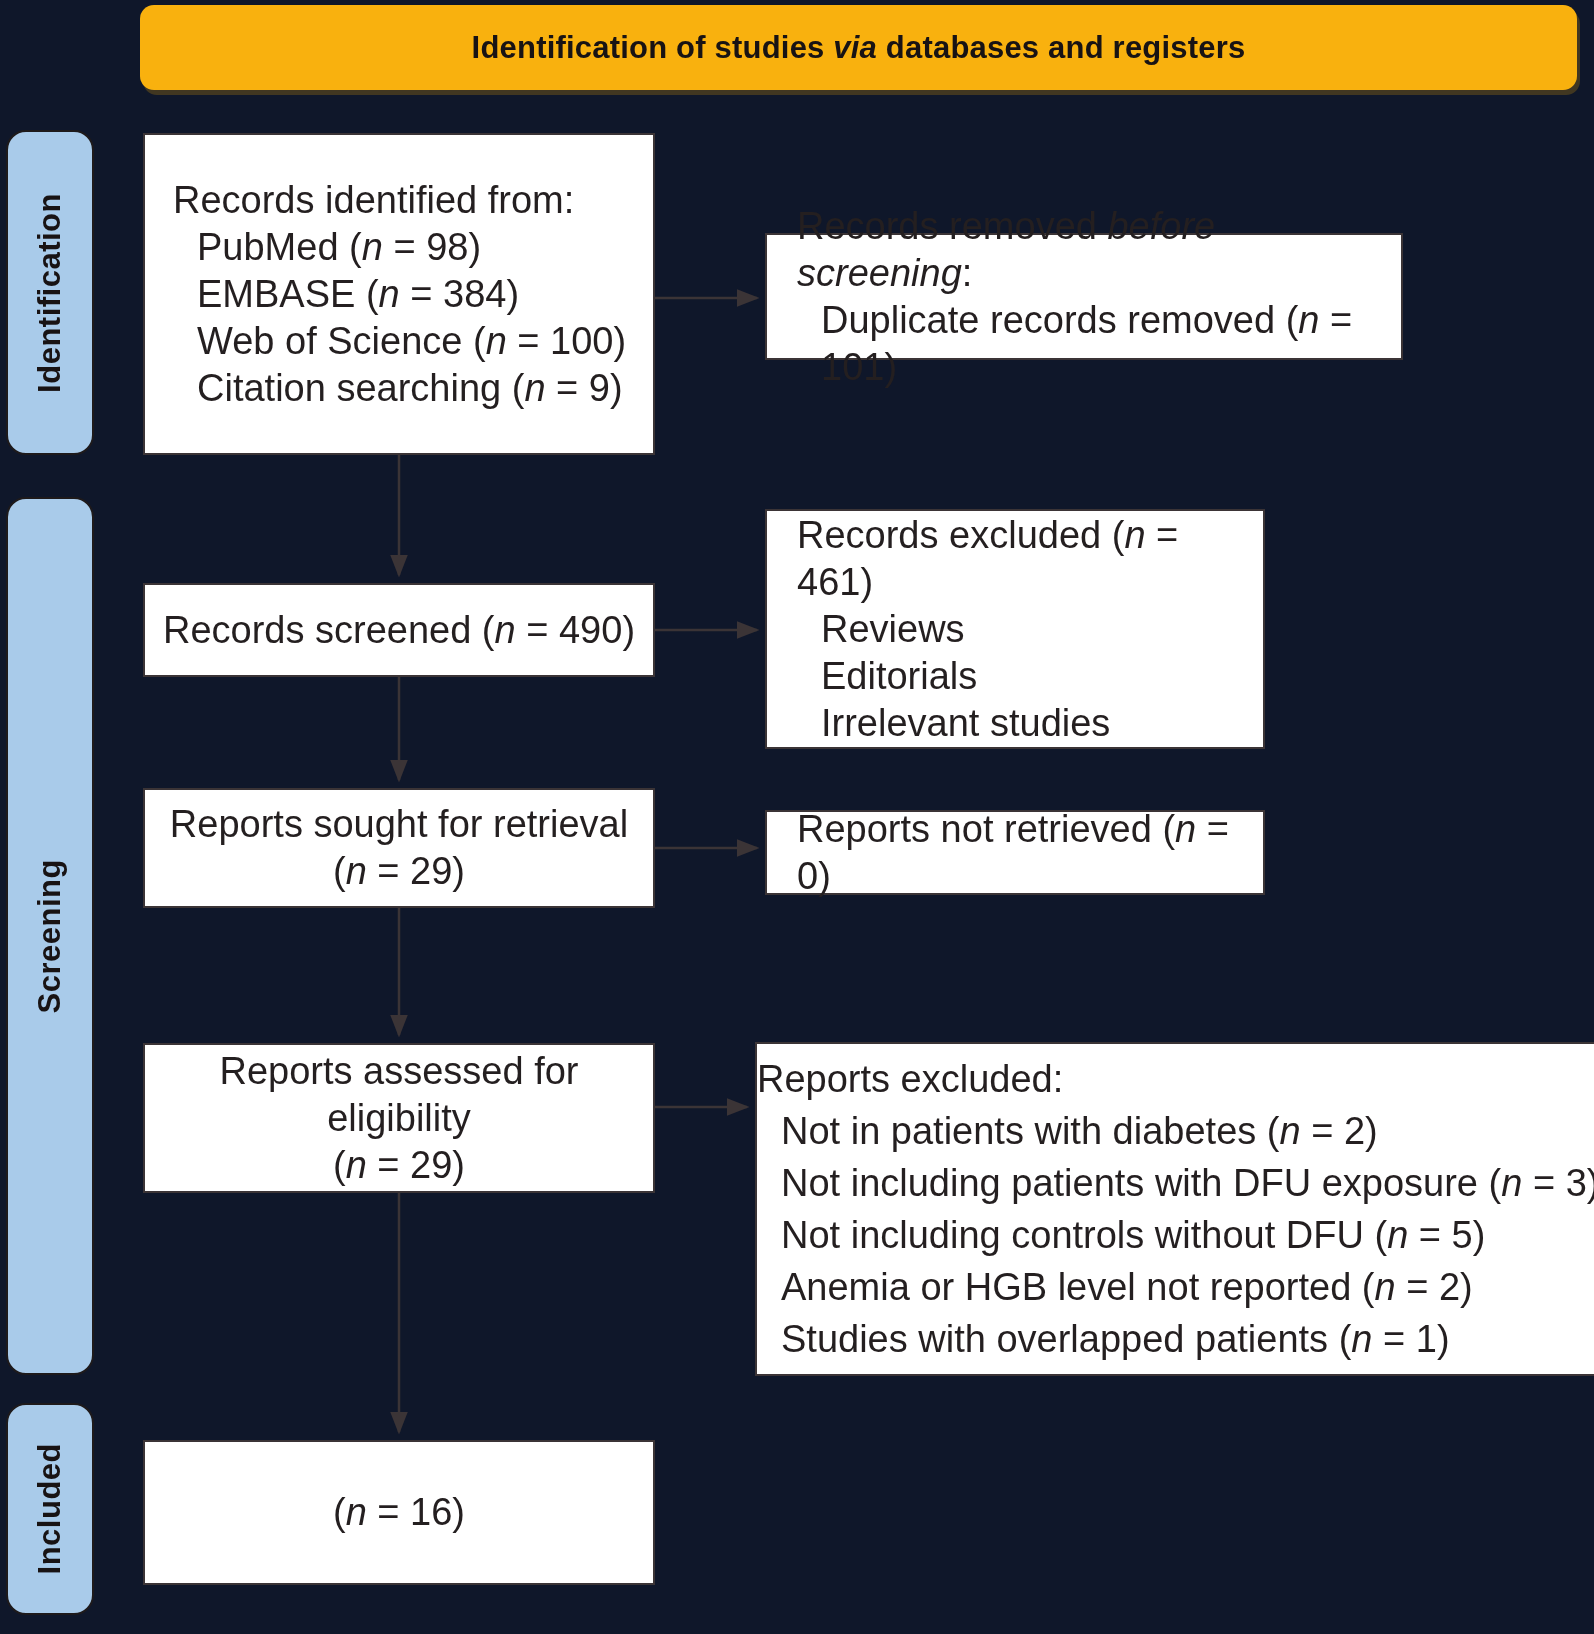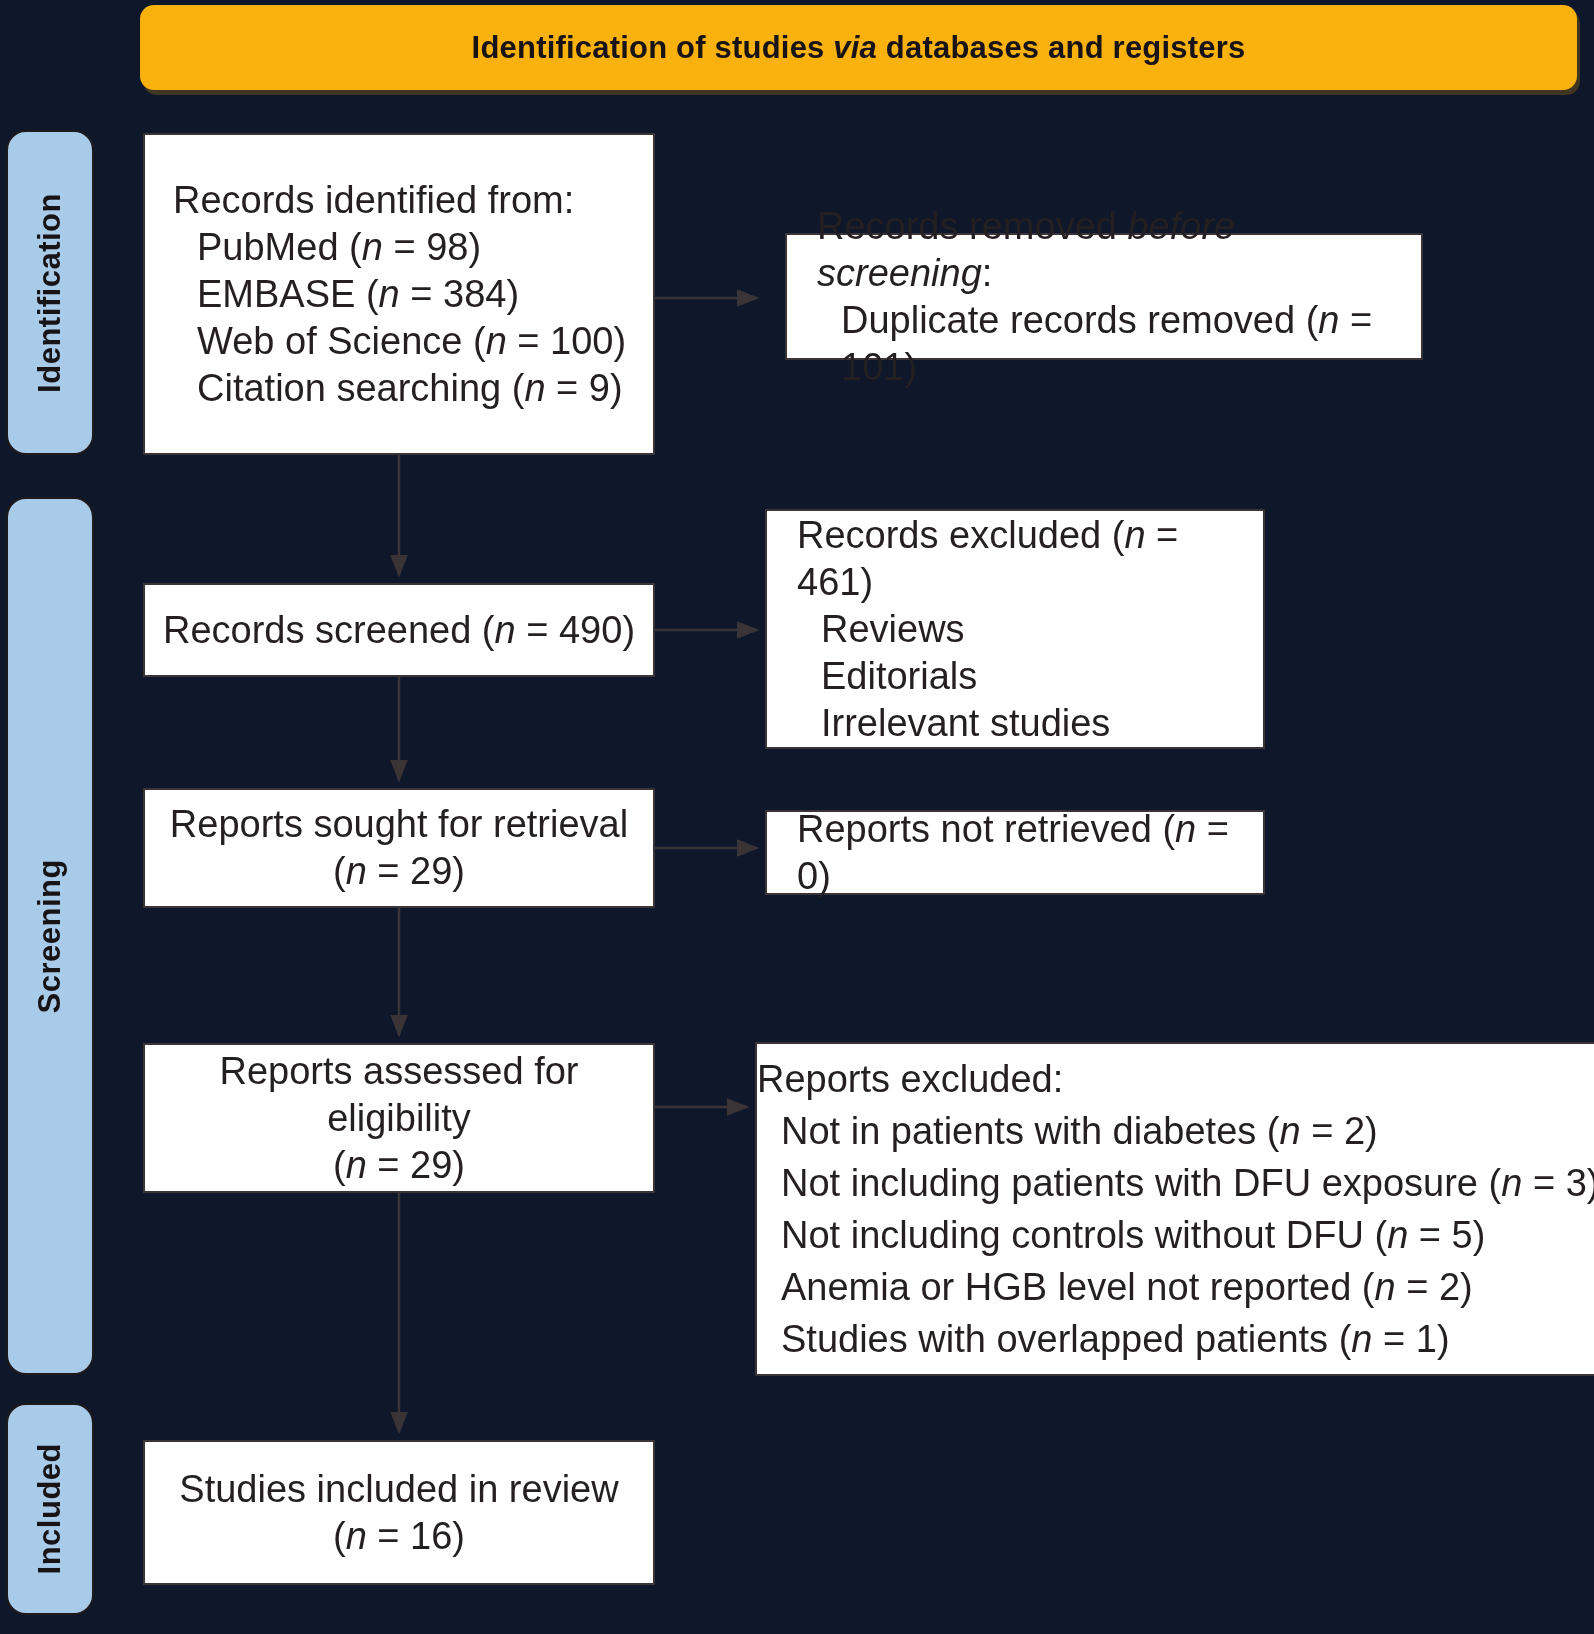--- a/index.html
+++ b/index.html
@@ -47,21 +47,21 @@
     font-size:38px; line-height:47px; color:#241F20;
   }
   .box.center {
     display:flex; flex-direction:column; align-items:center; justify-content:center;
     text-align:center;
   }
   .box.list { display:flex; flex-direction:column; justify-content:center; }
   .box .indent { padding-left:24px; }
 
   .b1  { left:143px; top:133px;  width:512px; height:322px; padding-left:28px; }
-  .bR1 { left:765px; top:233px;  width:638px; height:127px; padding-left:30px;margin-left:20px; }
+  .bR1 { left:765px; top:233px;  width:638px; height:127px; padding-left:30px; }
   .b2  { left:143px; top:583px;  width:512px; height:94px;  }
   .bR2 { left:765px; top:509px;  width:500px; height:240px; padding-left:30px; }
   .b3  { left:143px; top:788px;  width:512px; height:120px; }
   .bR3 { left:765px; top:810px;  width:500px; height:85px;  padding-left:30px; }
   .b4  { left:143px; top:1043px; width:512px; height:150px; }
   .bR4 { left:755px; top:1042px; width:914px; height:334px; line-height:52px; }
   .b5  { left:143px; top:1440px; width:512px; height:145px; }
 
   
   svg.arrows { position:absolute; left:0; top:0; width:1594px; height:1634px; pointer-events:none; }
@@ -143,17 +143,16 @@
   <div class="box list bR4">
     <div>Reports excluded:</div>
     <div class="indent">Not in patients with diabetes (<i>n</i> = 2)</div>
     <div class="indent">Not including patients with DFU exposure (<i>n</i> = 3)</div>
     <div class="indent">Not including controls without DFU (<i>n</i> = 5)</div>
     <div class="indent">Anemia or HGB level not reported (<i>n</i> = 2)</div>
     <div class="indent">Studies with overlapped patients (<i>n</i> = 1)</div>
   </div>
 
   <div class="box center b5">
-    <div>Studies included in review</div>
     <div>(<i>n</i> = 16)</div>
   </div>
 
 </div>
 
 </body></html>

